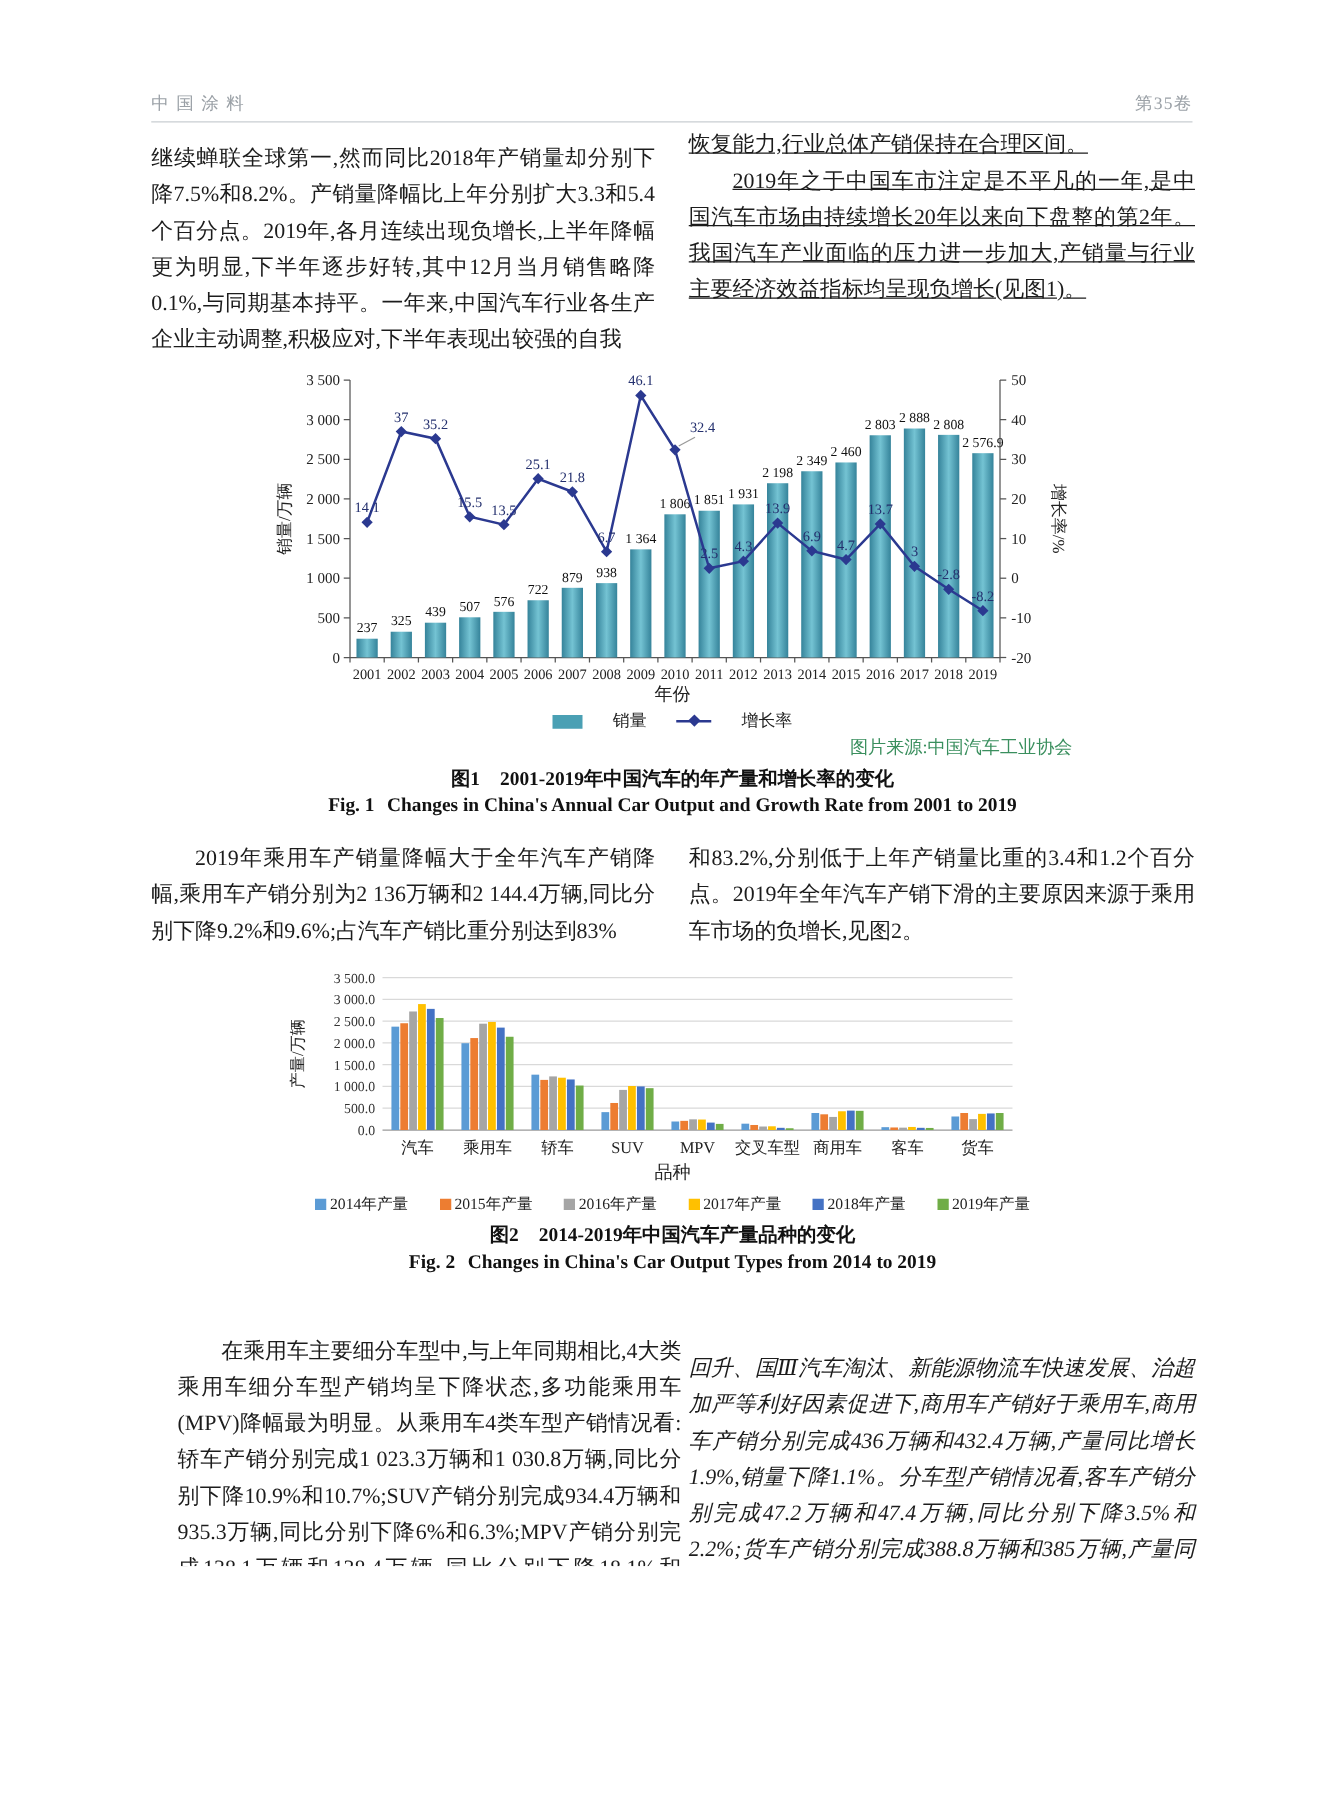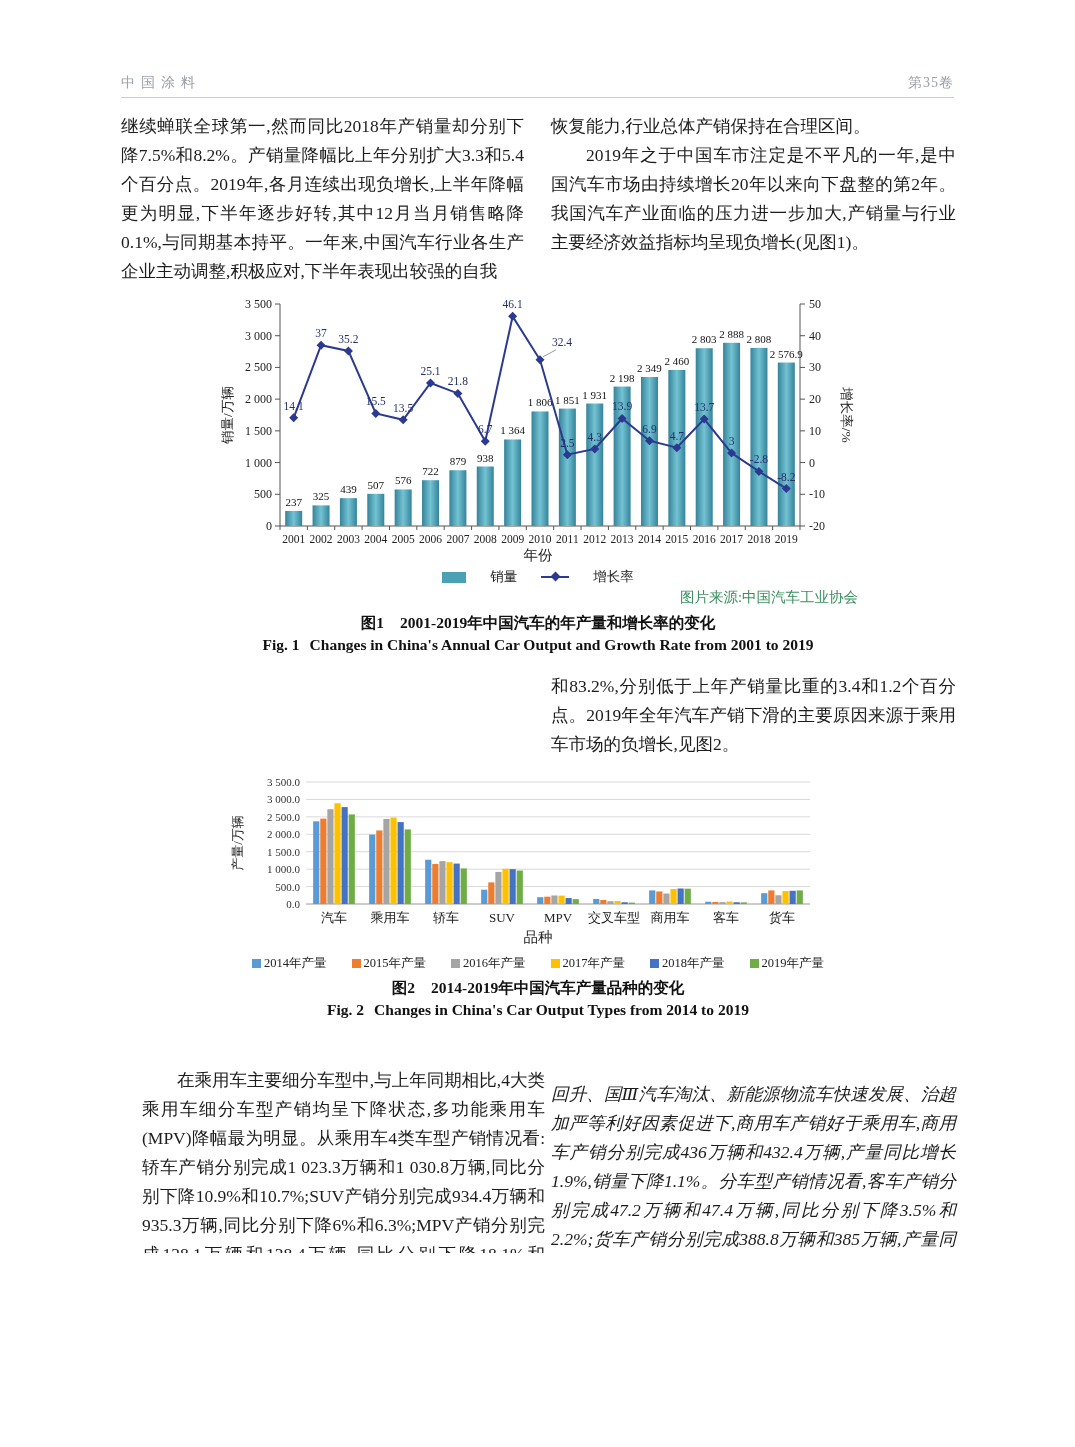--- a/index.html
+++ b/index.html
@@ -7,21 +7,21 @@
         font-family:"Liberation Serif","DejaVu Serif",serif;color:#1e1e1e;}
   
   .hdr-journal{position:absolute;left:121px;top:74px;font-size:14px;color:#9aa0a6;letter-spacing:6px;}
   .hdr-volume{position:absolute;right:121px;top:74px;font-size:14px;color:#9aa0a6;letter-spacing:1px;}
   .hdr-rule{position:absolute;left:121px;top:97px;width:833px;height:1px;background:#c9ced2;}
   
   .col{position:absolute;width:403px;font-size:17.5px;line-height:29px;text-align:justify;color:#1c1c1c;}
   .col p{margin:0;}
   .col p.indent{text-indent:2em;}
   #col-left-top{left:121px;top:112px;}
-  #col-right-top{left:551px;top:112px;width:405px;}
+  #col-right-top{left:551px;top:101px;width:405px;text-decoration:underline;}
   #col-left-mid{left:121px;top:672px;}
   #col-right-mid{left:551px;top:672px;width:405px;}
   #col-left-bot{left:121px;top:1066px;margin-left:21px;}
   #col-right-bot{left:551px;top:1080px;width:405px;font-style:italic;}
   
   .figwrap{position:absolute;width:640px;}
   #fig1-wrap{left:218px;top:290px;}
   #fig2-wrap{left:218px;top:772px;}
   .figwrap svg{display:block;}
   .fig-xlabel{text-align:center;font-size:14.5px;color:#222;margin-top:-2px;}
@@ -245,20 +245,23 @@
     </div>
     <div class="fig-source">图片来源:中国汽车工业协会</div>
     <div class="fig-caption">
       <span class="cap-label">图1</span><span>2001-2019年中国汽车的年产量和增长率的变化</span>
     </div>
     <div class="fig-caption-en">
       <span class="cap-label">Fig. 1</span><span>Changes in China's Annual Car Output and Growth Rate from 2001 to 2019</span>
     </div>
   </div>
 
+  <div class="col" id="col-left-mid">
+    <p class="indent">2019年乘用车产销量降幅大于全年汽车产销降幅,乘用车产销分别为2 136万辆和2 144.4万辆,同比分别下降9.2%和9.6%;占汽车产销比重分别达到83%</p>
+  </div>
   <div class="col" id="col-right-mid">
     <p>和83.2%,分别低于上年产销量比重的3.4和1.2个百分点。2019年全年汽车产销下滑的主要原因来源于乘用车市场的负增长,见图2。</p>
   </div>
 
   <div class="figwrap" id="fig2-wrap">
     <svg id="fig2-svg" width="640" height="158" viewBox="0 0 640 158">
         <g>
           <line x1="88" y1="114.57142857142857" x2="592" y2="114.57142857142857" stroke="#d9d9d9" stroke-width="1"></line>
           <line x1="88" y1="97.14285714285714" x2="592" y2="97.14285714285714" stroke="#d9d9d9" stroke-width="1"></line>
           <line x1="88" y1="79.71428571428572" x2="592" y2="79.71428571428572" stroke="#d9d9d9" stroke-width="1"></line>

